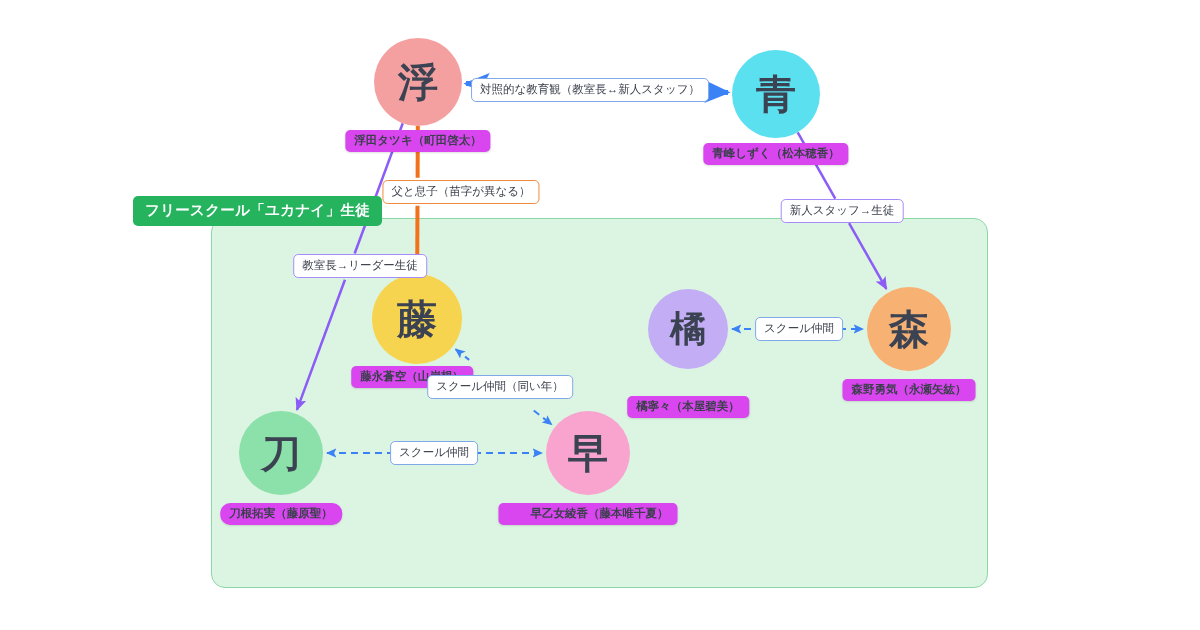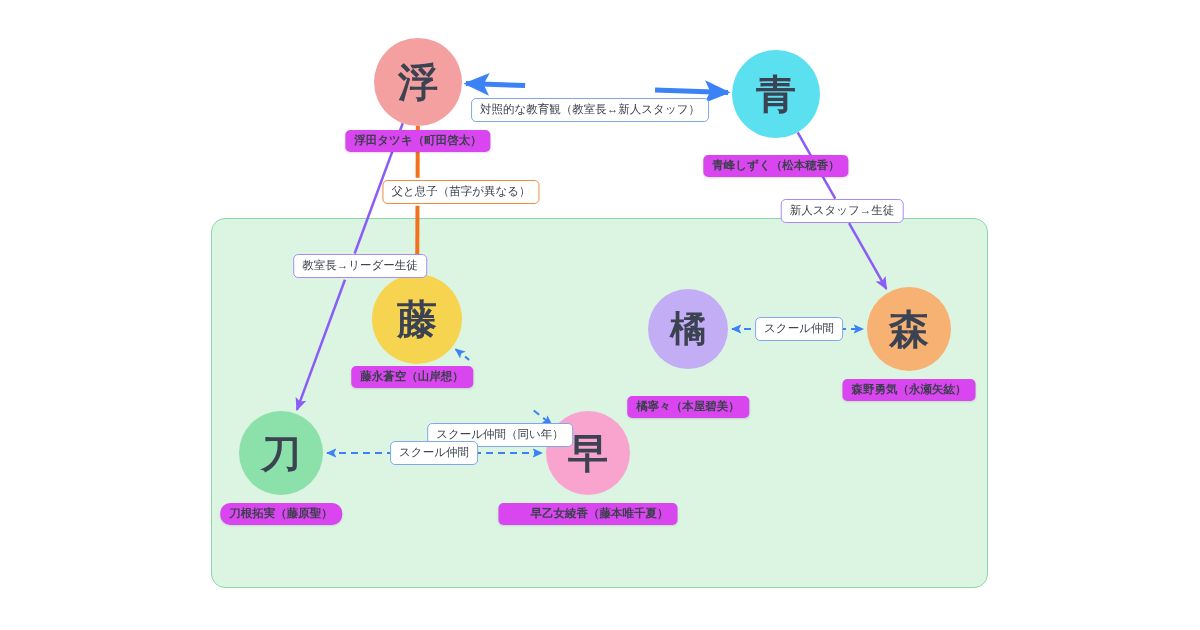--- a/index.html
+++ b/index.html
@@ -140,30 +140,31 @@
       <line x1="797.6719931869745" y1="132.29261954089492" x2="835.2687375297389" y2="198.72295728938846" stroke="#8B5CF6" stroke-width="2.5" fill="none" stroke-linecap="butt"></line>
       <line x1="849.06000592145" y1="223.09098790632157" x2="886.3429162136175" y2="288.96680684360985" stroke="#8B5CF6" stroke-width="2.5" fill="none" stroke-linecap="butt" marker-end="url(#arw-2-end)"></line>
       <line x1="455.56869933651785" y1="349.2234252110724" x2="469.16484790151793" y2="359.8777170690257" stroke="#3B82F6" stroke-width="2" fill="none" stroke-linecap="butt" stroke-dasharray="7 5" marker-start="url(#arw-0-start)"></line>
       <line x1="533.7083855667111" y1="410.4556939528612" x2="551.7926496024527" y2="424.6269885773606" stroke="#3B82F6" stroke-width="2" fill="none" stroke-linecap="butt" stroke-dasharray="7 5" marker-end="url(#arw-0-end)"></line>
       <line x1="327" y1="453" x2="406" y2="453" stroke="#3B82F6" stroke-width="2" fill="none" stroke-linecap="butt" stroke-dasharray="7 5" marker-start="url(#arw-0-start)"></line>
       <line x1="462" y1="453" x2="542" y2="453" stroke="#3B82F6" stroke-width="2" fill="none" stroke-linecap="butt" stroke-dasharray="7 5" marker-end="url(#arw-0-end)"></line>
       <line x1="732" y1="329" x2="771" y2="329" stroke="#3B82F6" stroke-width="2" fill="none" stroke-linecap="butt" stroke-dasharray="7 5" marker-start="url(#arw-0-start)"></line>
       <line x1="827" y1="329" x2="863" y2="329" stroke="#3B82F6" stroke-width="2" fill="none" stroke-linecap="butt" stroke-dasharray="7 5" marker-end="url(#arw-0-end)"></line>
     </svg>
 
+  <div class="group-title">フリースクール「ユカナイ」生徒</div>
 
   <div id="node-layer">
       <div class="node" style="left: 374px; top: 38px; width: 88px; height: 88px; background: rgb(245, 160, 160);">
         <span class="node-glyph">浮</span>
       </div>
       <div class="node-label" style="left: 418px; top: 130px;">浮田タツキ（町田啓太）</div>
       <div class="node" style="left: 732px; top: 50px; width: 88px; height: 88px; background: rgb(91, 224, 240);">
         <span class="node-glyph">青</span>
       </div>
-      <div class="node-label" style="left: 776px; top: 155px;">青峰しずく（松本穂香）</div>
+      <div class="node-label" style="left: 776px; top: 143px;">青峰しずく（松本穂香）</div>
       <div class="node" style="left: 372px; top: 274px; width: 90px; height: 90px; background: rgb(247, 212, 80);">
         <span class="node-glyph">藤</span>
       </div>
       <div class="node-label" style="left: 412px; top: 366px;">藤永蒼空（山岸想）</div>
       <div class="node node-small" style="left: 648px; top: 289px; width: 80px; height: 80px; background: rgb(195, 174, 245);">
         <span class="node-glyph">橘</span>
       </div>
       <div class="node-label" style="left: 688px; top: 379px; margin-top: 17px;">橘寧々（本屋碧美）</div>
       <div class="node" style="left: 867px; top: 287px; width: 84px; height: 84px; background: rgb(247, 177, 115);">
         <span class="node-glyph">森</span>
@@ -172,22 +173,22 @@
       <div class="node" style="left: 239px; top: 411px; width: 84px; height: 84px; background: rgb(140, 224, 169);">
         <span class="node-glyph">刀</span>
       </div>
       <div class="node-label" style="left: 281px; top: 503px; border-radius: 10px;">刀根拓実（藤原聖）</div>
       <div class="node" style="left: 546px; top: 411px; width: 84px; height: 84px; background: rgb(249, 164, 207);">
         <span class="node-glyph">早</span>
       </div>
       <div class="node-label" style="left: 588px; top: 503px; padding-left: 32px;">早乙女綾香（藤本唯千夏）</div>
     </div>
   <div id="edge-label-layer">
-      <div class="edge-label blue" style="left: 590px; top: 90px; margin-top: 20px;">対照的な教育観（教室長↔新人スタッフ）</div>
+      <div class="edge-label blue" style="left: 590px; top: 90px;">対照的な教育観（教室長↔新人スタッフ）</div>
       <div class="edge-label orange" style="left: 461px; top: 192px;">父と息子（苗字が異なる）</div>
       <div class="edge-label purple" style="left: 360px; top: 266px;">教室長→リーダー生徒</div>
       <div class="edge-label purple" style="left: 842px; top: 211px;">新人スタッフ→生徒</div>
-      <div class="edge-label blue" style="left: 500px; top: 387px; margin-top: 48px;">スクール仲間（同い年）</div>
+      <div class="edge-label blue" style="left: 500px; top: 387px;">スクール仲間（同い年）</div>
       <div class="edge-label blue" style="left: 434px; top: 453px;">スクール仲間</div>
       <div class="edge-label blue" style="left: 799px; top: 329px;">スクール仲間</div>
     </div>
 
 </div>
 
 </body></html>

